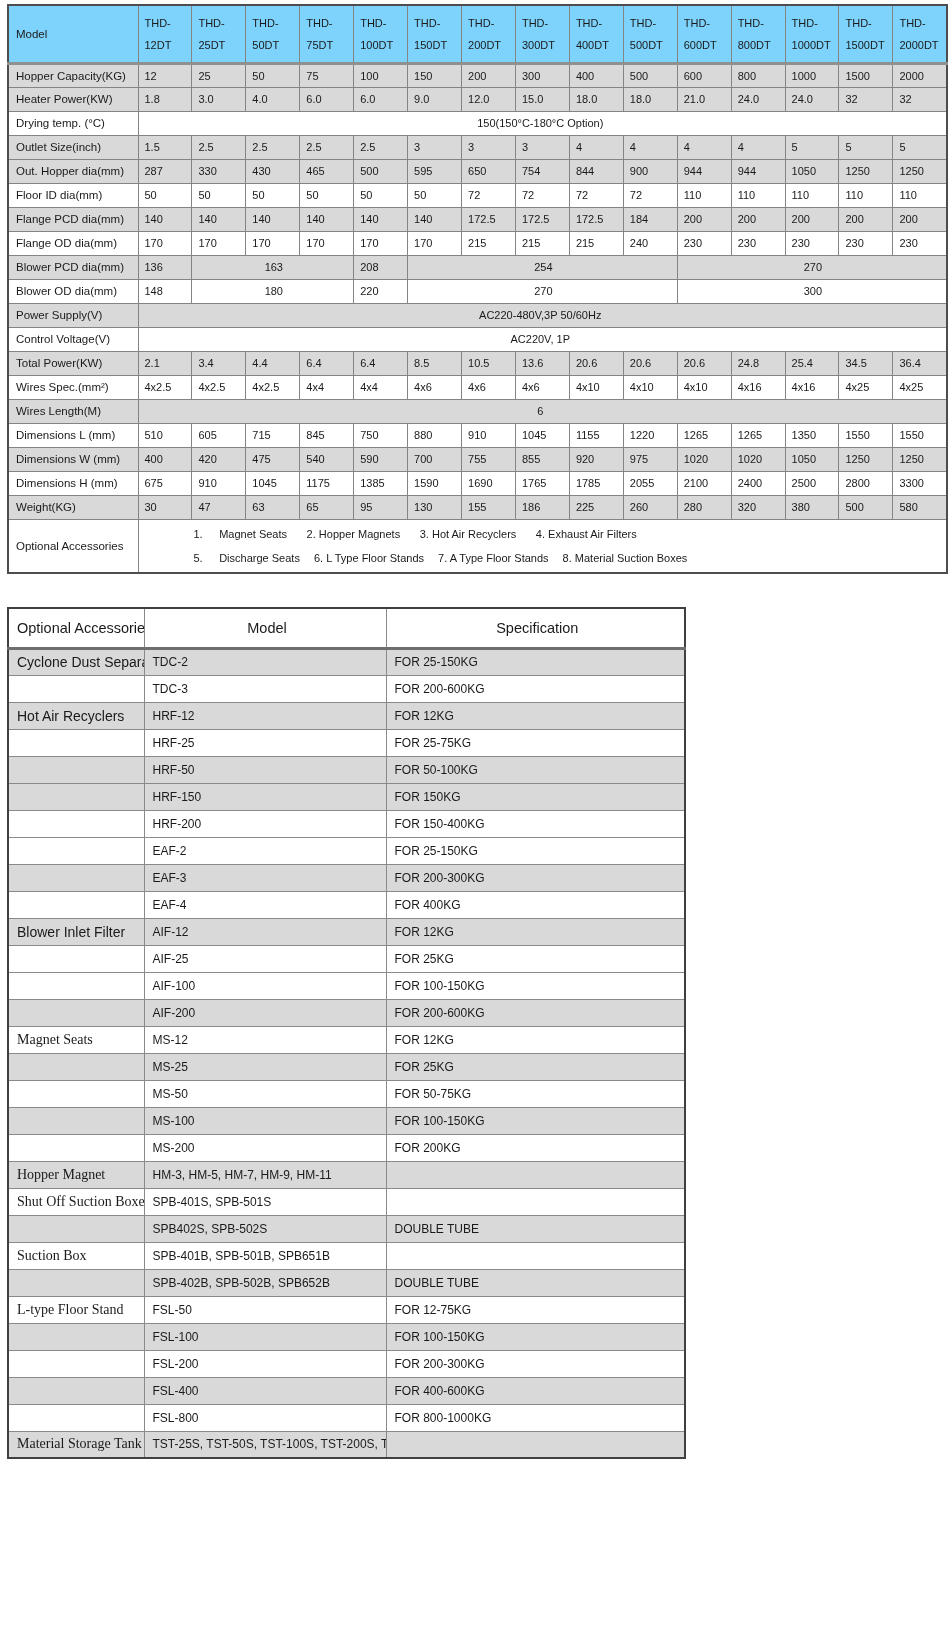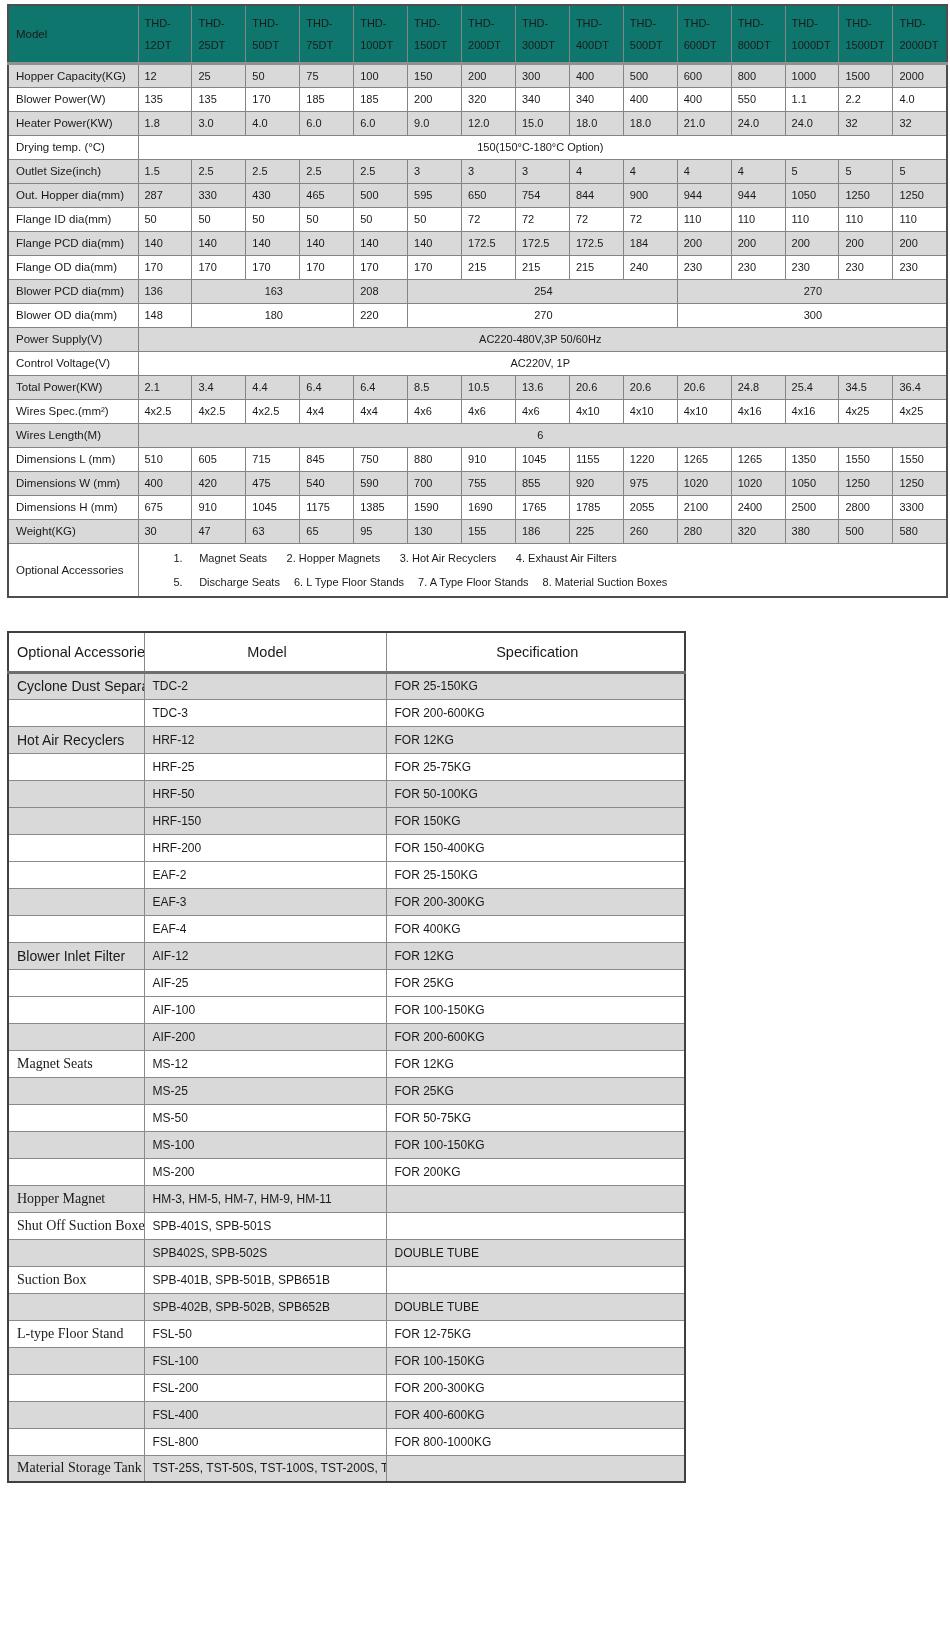--- a/index.html
+++ b/index.html
@@ -11,29 +11,29 @@
   
   #spec-table { width: 941px; margin: 4px 0 0 7px; border: 2px solid #4d4d4d; }
   #spec-table th, #spec-table td {
     border: 1px solid #848484;
     font-size: 11px; font-weight: normal;
     text-align: left; vertical-align: middle;
     padding: 2px 4px 2px 6px;
     overflow: hidden; white-space: nowrap;
   }
   #spec-table thead tr { height: 58px; }
-  #spec-table thead th { border-bottom: 3px solid #909090; background: #0f766e; }
+  #spec-table thead th { border-bottom: 3px solid #909090; background: #7dd3fc; }
   #spec-table tbody tr { height: 24px; }
   #spec-table tbody tr.sh { background: #d9d9d9; }
   #spec-table .rowlabel { width: 130px; font-size: 11.5px; padding-left: 7px; }
   #spec-table td.merged { text-align: center; padding-left: 0; }
   #spec-table td.spanned { text-align: center; }
   #spec-table td.single { text-align: left; }
   #spec-table tr.accessories { height: 54px; }
-  #spec-table tr.accessories td { white-space: pre; padding-left: 35px; line-height: 24px; }
+  #spec-table tr.accessories td { white-space: pre; padding-left: 55px; line-height: 24px; }
   .model-head div { line-height: 22px; }
 
   
   #acc-table { width: 677px; margin: 33px 0 0 7px; border: 2px solid #404040; }
   #acc-table th, #acc-table td {
     border: 1px solid #8a8a8a;
     font-weight: normal; vertical-align: middle;
     padding: 2px 4px 2px 8px;
     overflow: hidden; white-space: nowrap;
   }
@@ -132,38 +132,20 @@
         <td class="single">200</td>
         <td class="single">300</td>
         <td class="single">400</td>
         <td class="single">500</td>
         <td class="single">600</td>
         <td class="single">800</td>
         <td class="single">1000</td>
         <td class="single">1500</td>
         <td class="single">2000</td>
       </tr>
-      <tr>
-        <th class="rowlabel">Blower Power(W)</th>
-        <td class="single">135</td>
-        <td class="single">135</td>
-        <td class="single">170</td>
-        <td class="single">185</td>
-        <td class="single">185</td>
-        <td class="single">200</td>
-        <td class="single">320</td>
-        <td class="single">340</td>
-        <td class="single">340</td>
-        <td class="single">400</td>
-        <td class="single">400</td>
-        <td class="single">550</td>
-        <td class="single">1.1</td>
-        <td class="single">2.2</td>
-        <td class="single">4.0</td>
-      </tr>
       <tr class="sh">
         <th class="rowlabel">Heater Power(KW)</th>
         <td class="single">1.8</td>
         <td class="single">3.0</td>
         <td class="single">4.0</td>
         <td class="single">6.0</td>
         <td class="single">6.0</td>
         <td class="single">9.0</td>
         <td class="single">12.0</td>
         <td class="single">15.0</td>
@@ -209,21 +191,21 @@
         <td class="single">754</td>
         <td class="single">844</td>
         <td class="single">900</td>
         <td class="single">944</td>
         <td class="single">944</td>
         <td class="single">1050</td>
         <td class="single">1250</td>
         <td class="single">1250</td>
       </tr>
       <tr>
-        <th class="rowlabel">Flange ID dia(mm)</th>
+        <th class="rowlabel">Floor ID dia(mm)</th>
         <td class="single">50</td>
         <td class="single">50</td>
         <td class="single">50</td>
         <td class="single">50</td>
         <td class="single">50</td>
         <td class="single">50</td>
         <td class="single">72</td>
         <td class="single">72</td>
         <td class="single">72</td>
         <td class="single">72</td>

